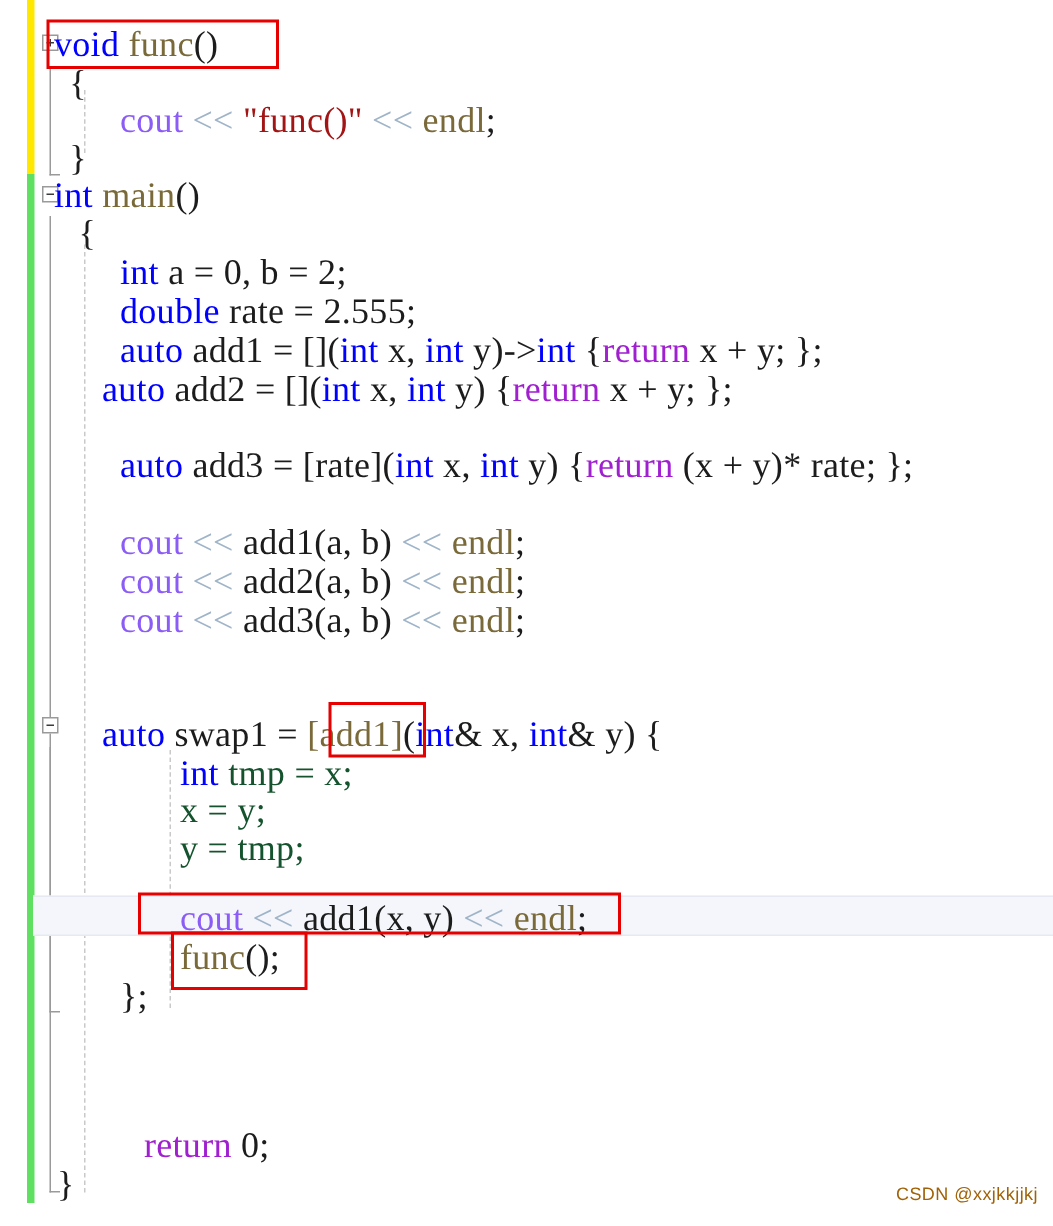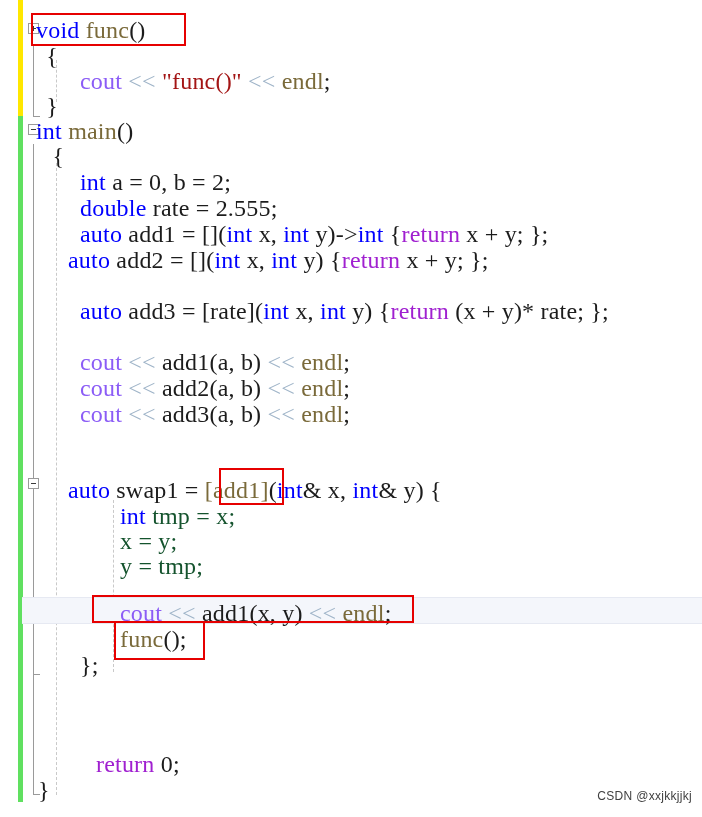--- a/index.html
+++ b/index.html
@@ -125,21 +125,21 @@
   .pn   { color: #1c1c1c; }      
   .id   { color: #8b5cf6; }      
 
   
   .watermark {
     position: absolute;
     right: 10px;
     bottom: 14px;
     font-family: "Liberation Sans", sans-serif;
     font-size: 12px;
-    color: #404040;
+    color: #a16207;
     letter-spacing: 0.3px;
     margin-left: 36px;
   }
 </style>
 </head>
 <body>
 
 <div id="editor">
 
   <div class="change-bar modified" style="top:0px;height:116px;"></div>

